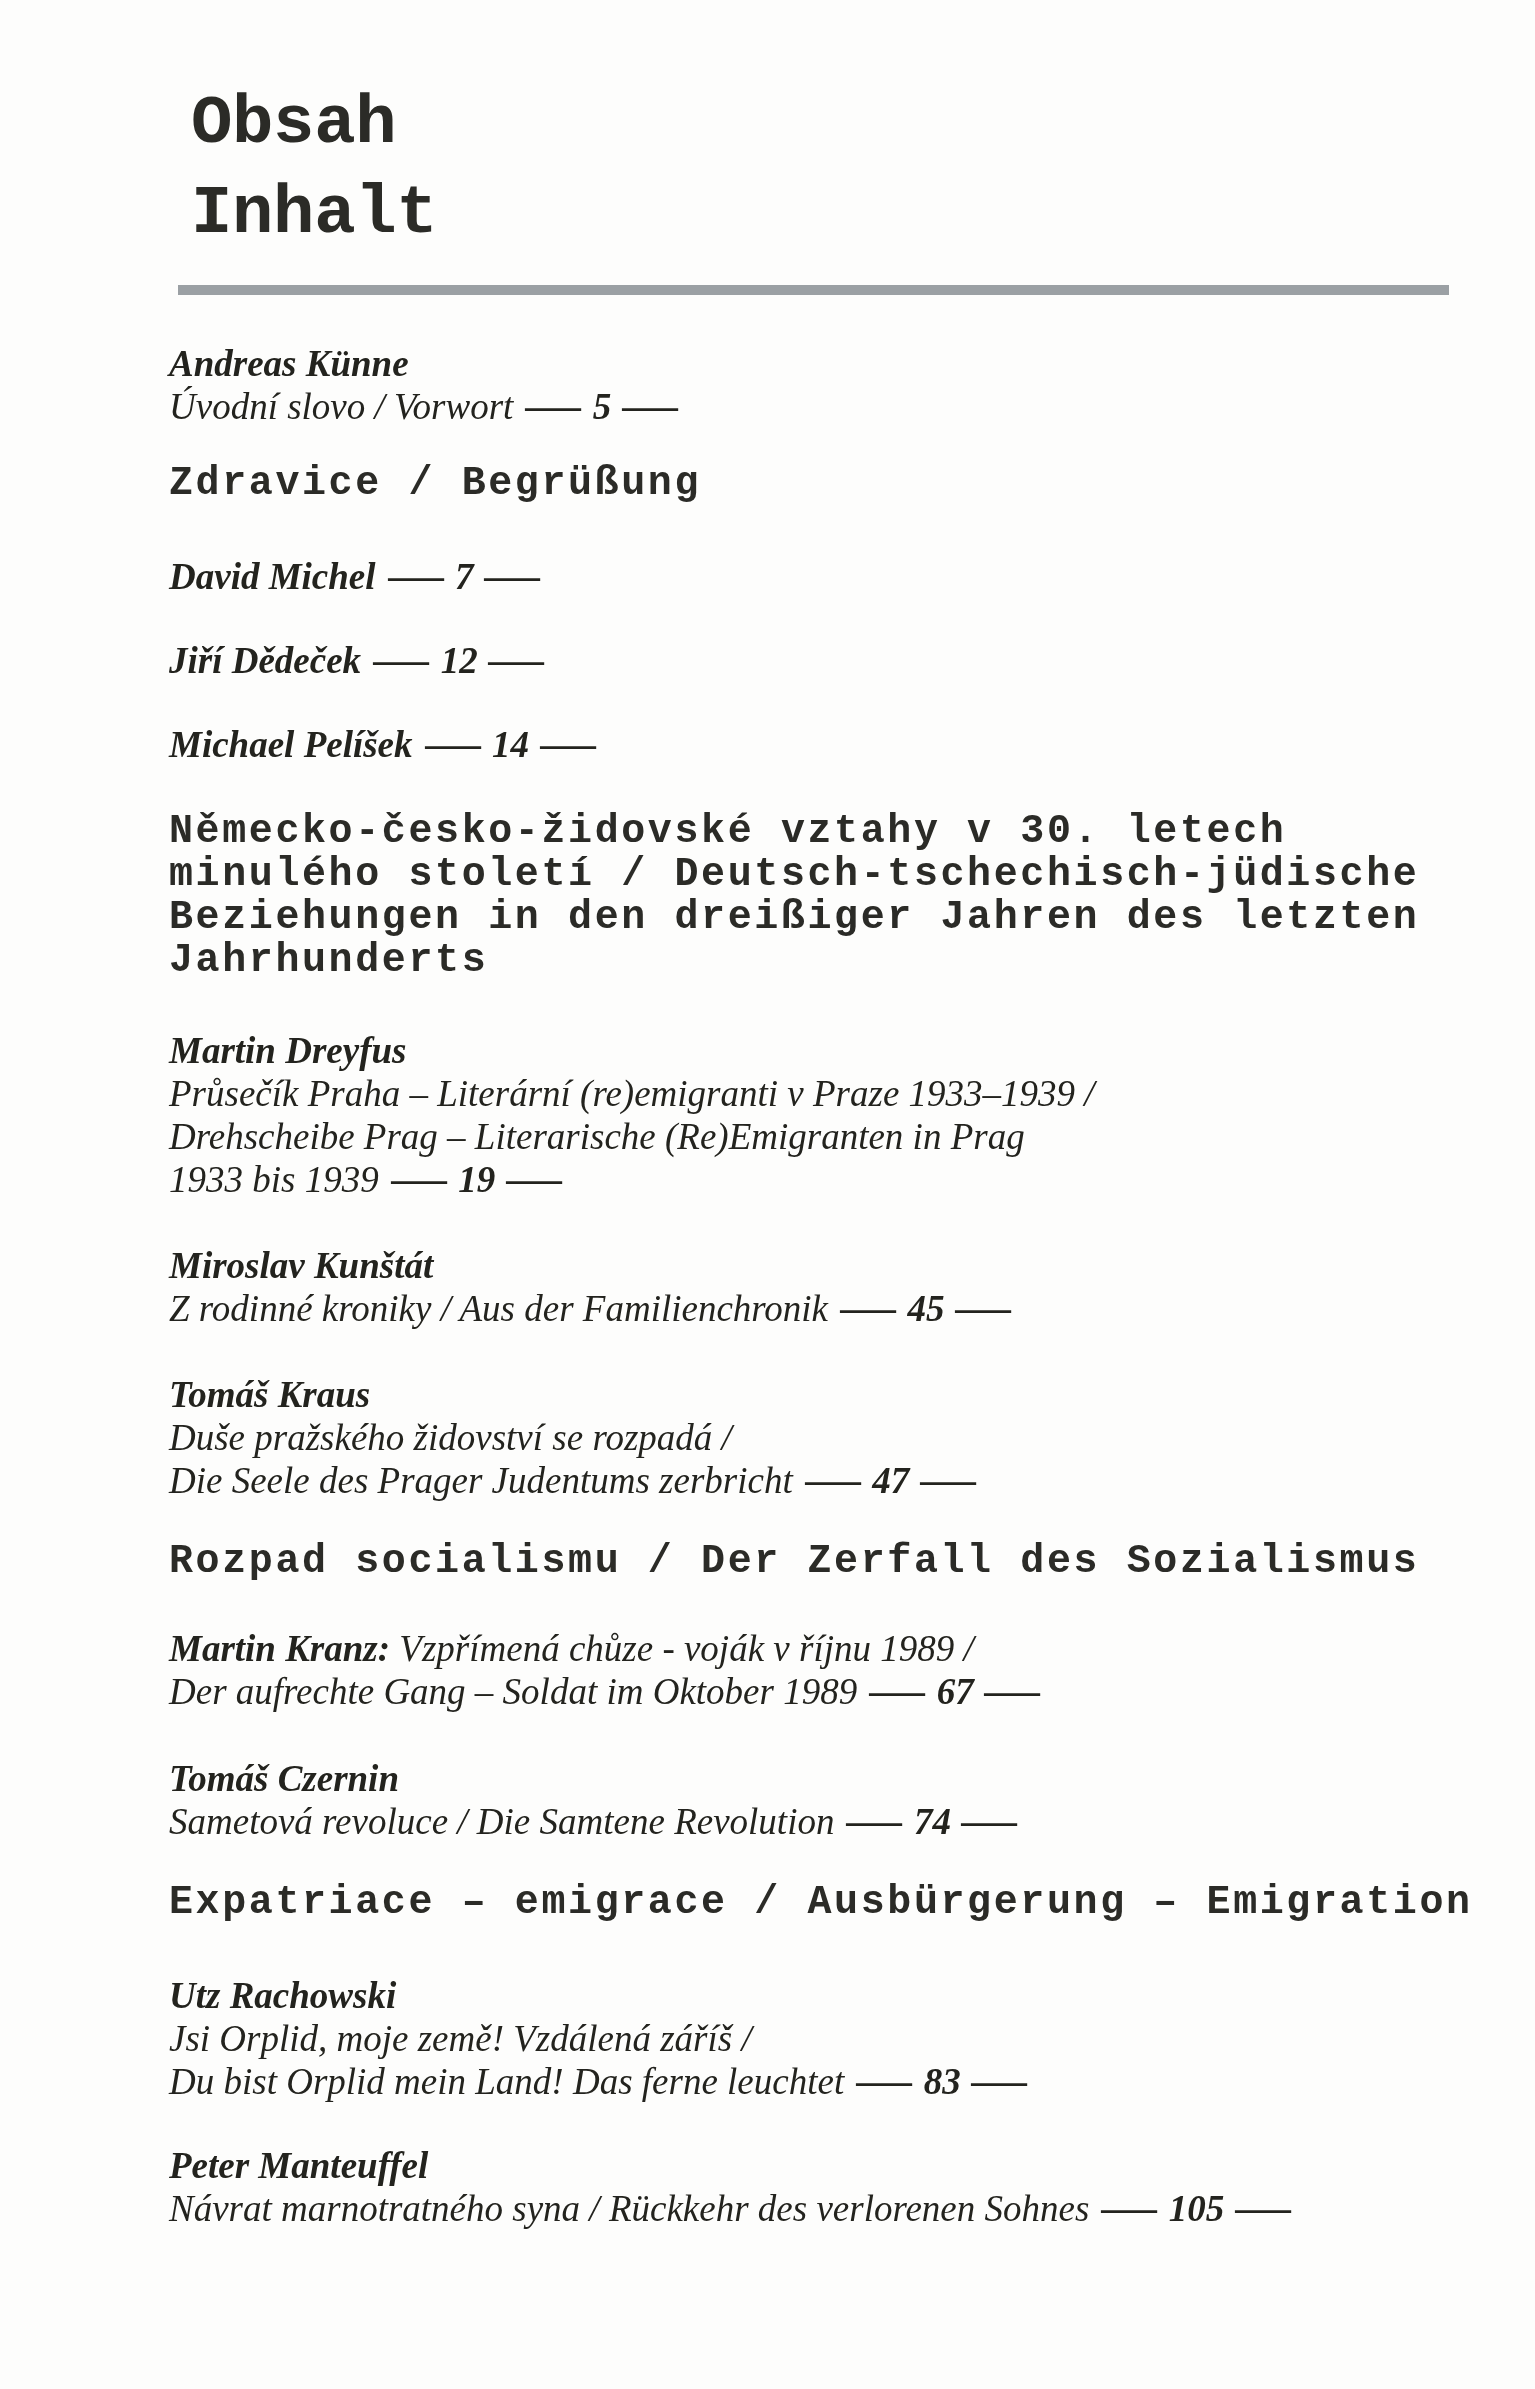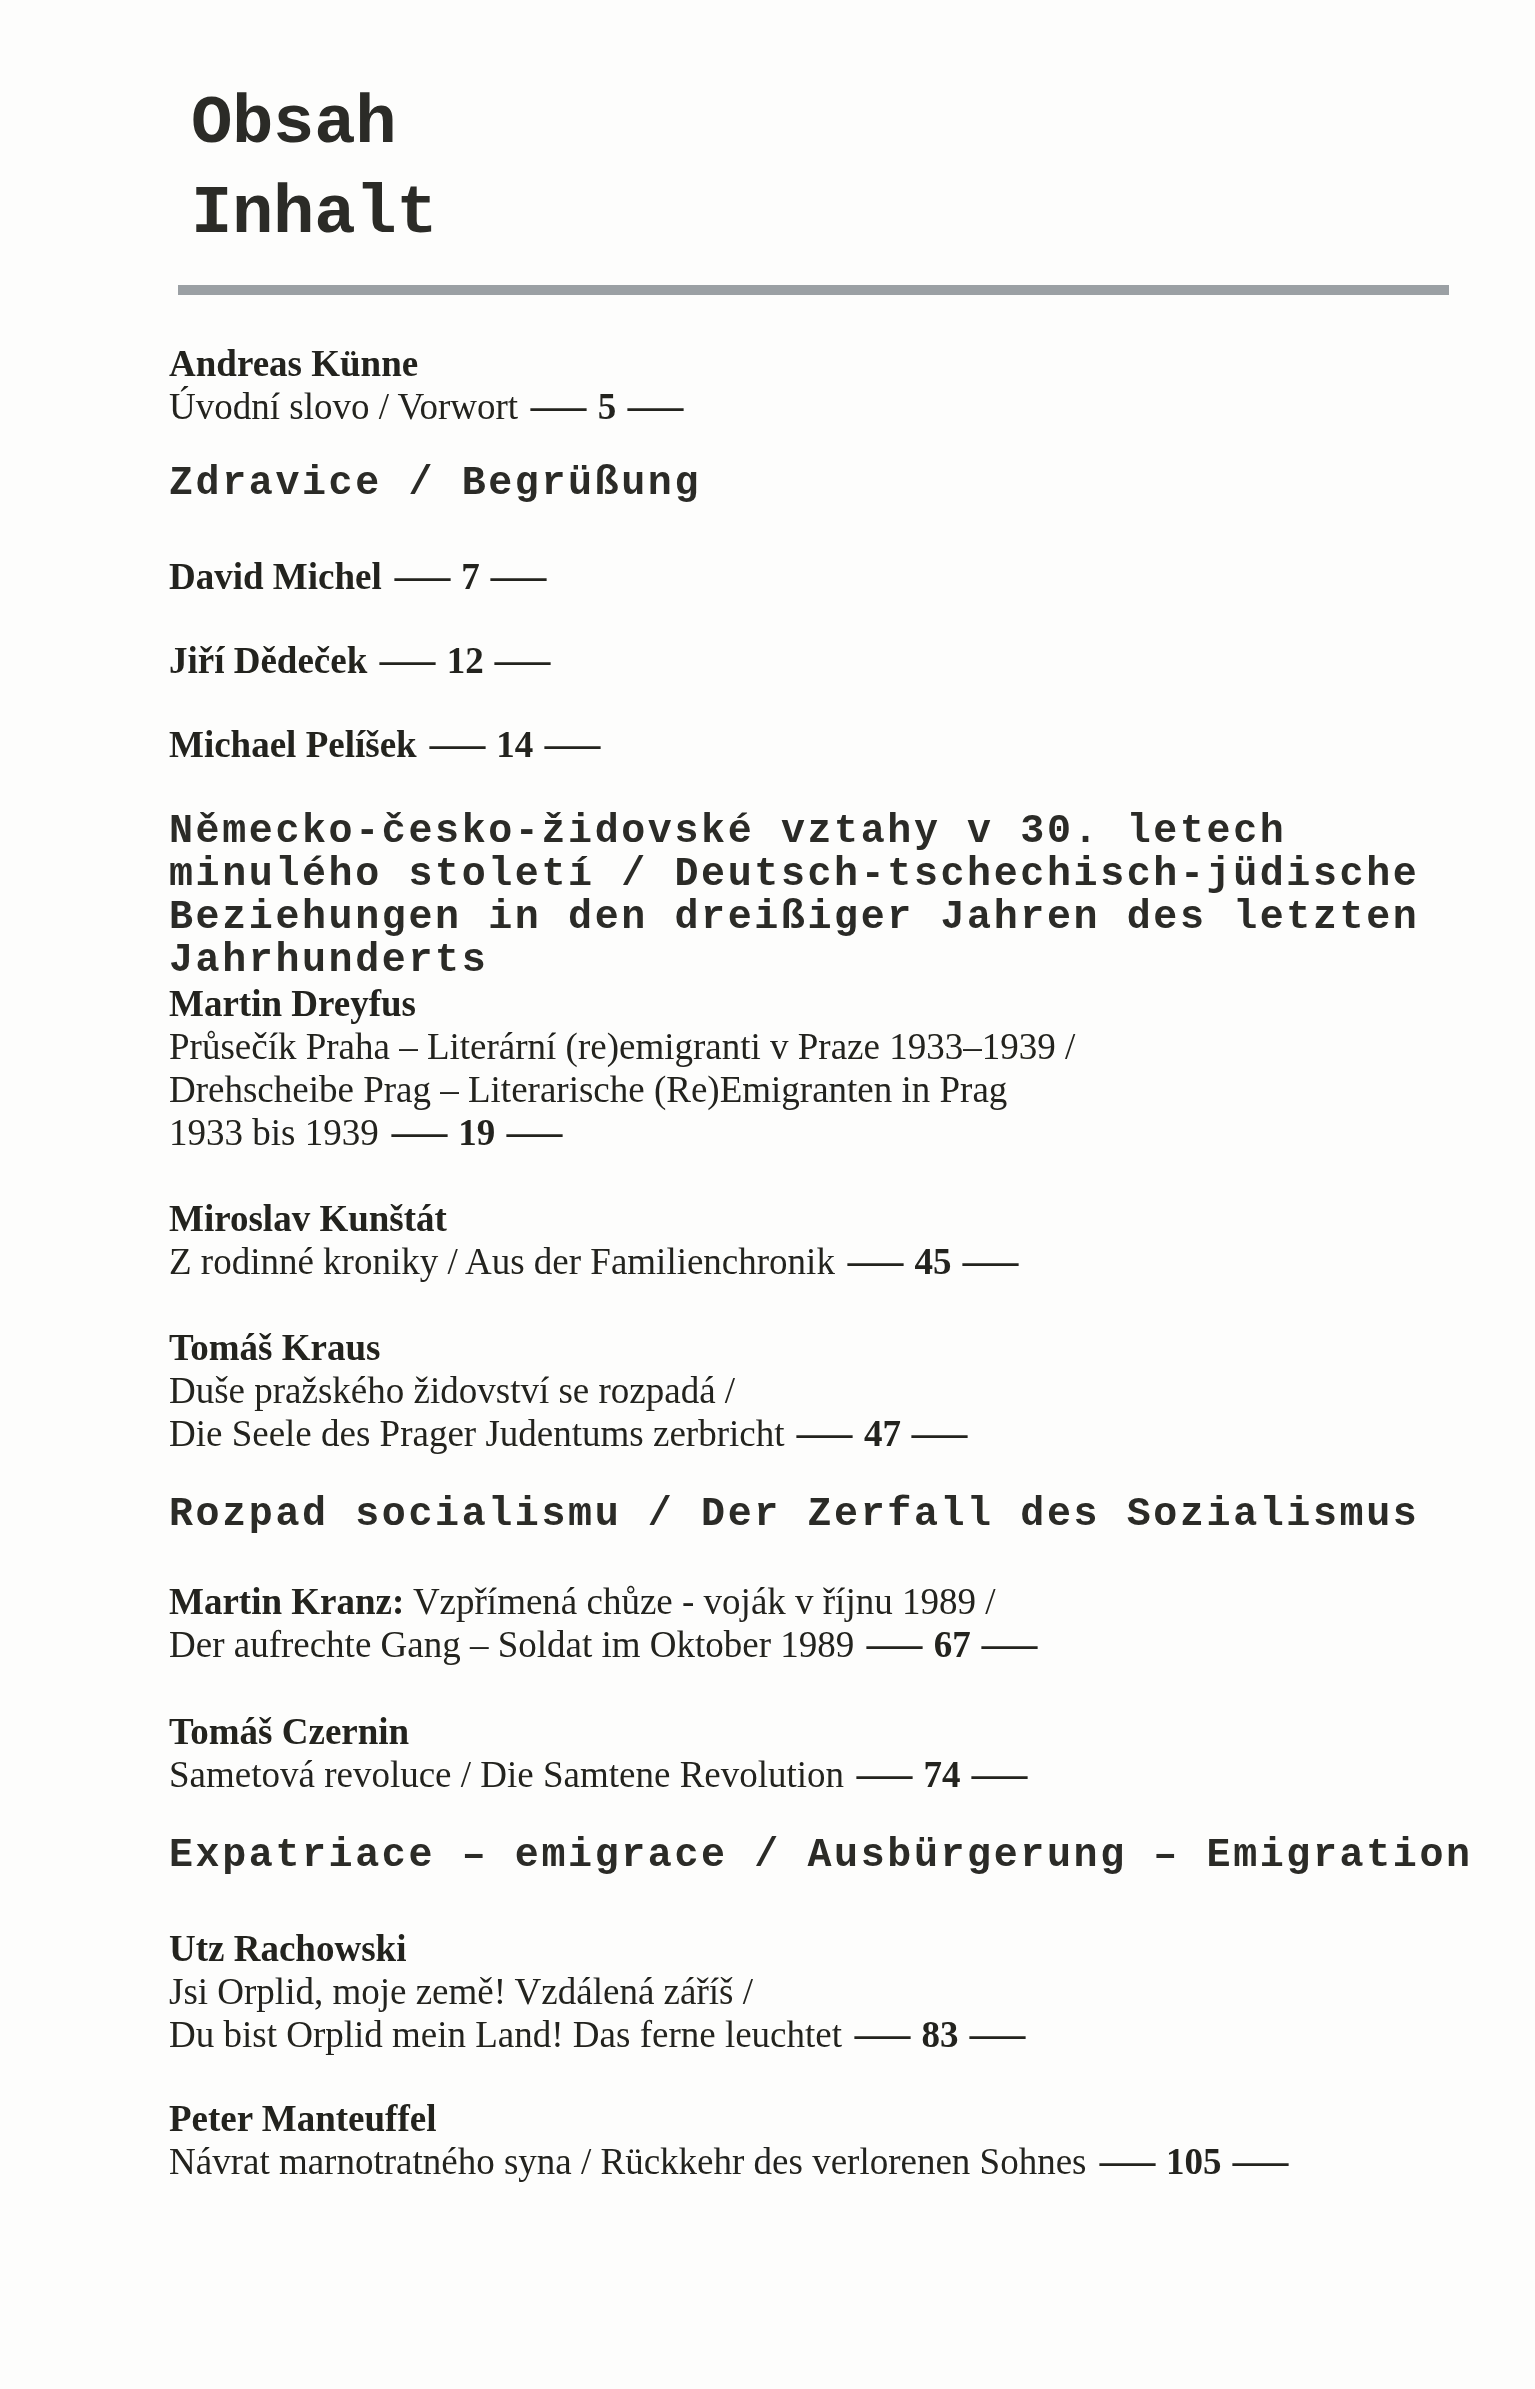--- a/index.html
+++ b/index.html
@@ -36,20 +36,21 @@
     width: 1271px;
     height: 10.2px;
     background: #9ba0a4;
   }
   
   .entry {
     font-family: "Liberation Serif", serif;
     font-size: 37px;
     line-height: 43px;
     color: #23231e;
+    font-style: italic;
   }
   .author { font-weight: 700; }
   strong.author-inline { font-weight: 700; }
   .line { font-weight: 400; }
   
   .section {
     font-family: Liberation Mono, monospace;
     font-weight: 700;
     font-size: 40px;
     line-height: 43px;
@@ -68,21 +69,21 @@
     font-weight: 700;
     margin: 0 20.5px;
   }
   
   #b-andreas     { margin-top: 47px; }
   #b-zdravice    { margin-top: 34px; }
   #b-david       { margin-top: 50px; }
   #b-jiri        { margin-top: 41px; }
   #b-michael     { margin-top: 41px; }
   #b-nemecko     { margin-top: 44px; }
-  #b-dreyfus     { }
+  #b-dreyfus     { margin-top: 47px; }
   #b-kunstat     { margin-top: 43px; }
   #b-kraus       { margin-top: 43px; }
   #b-rozpad      { margin-top: 38px; }
   #b-kranz       { margin-top: 44px; }
   #b-czernin     { margin-top: 44px; }
   #b-expatriace  { margin-top: 38px; }
   #b-rachowski   { margin-top: 50px; }
   #b-manteuffel  { margin-top: 41px; }
 </style>
 </head>

